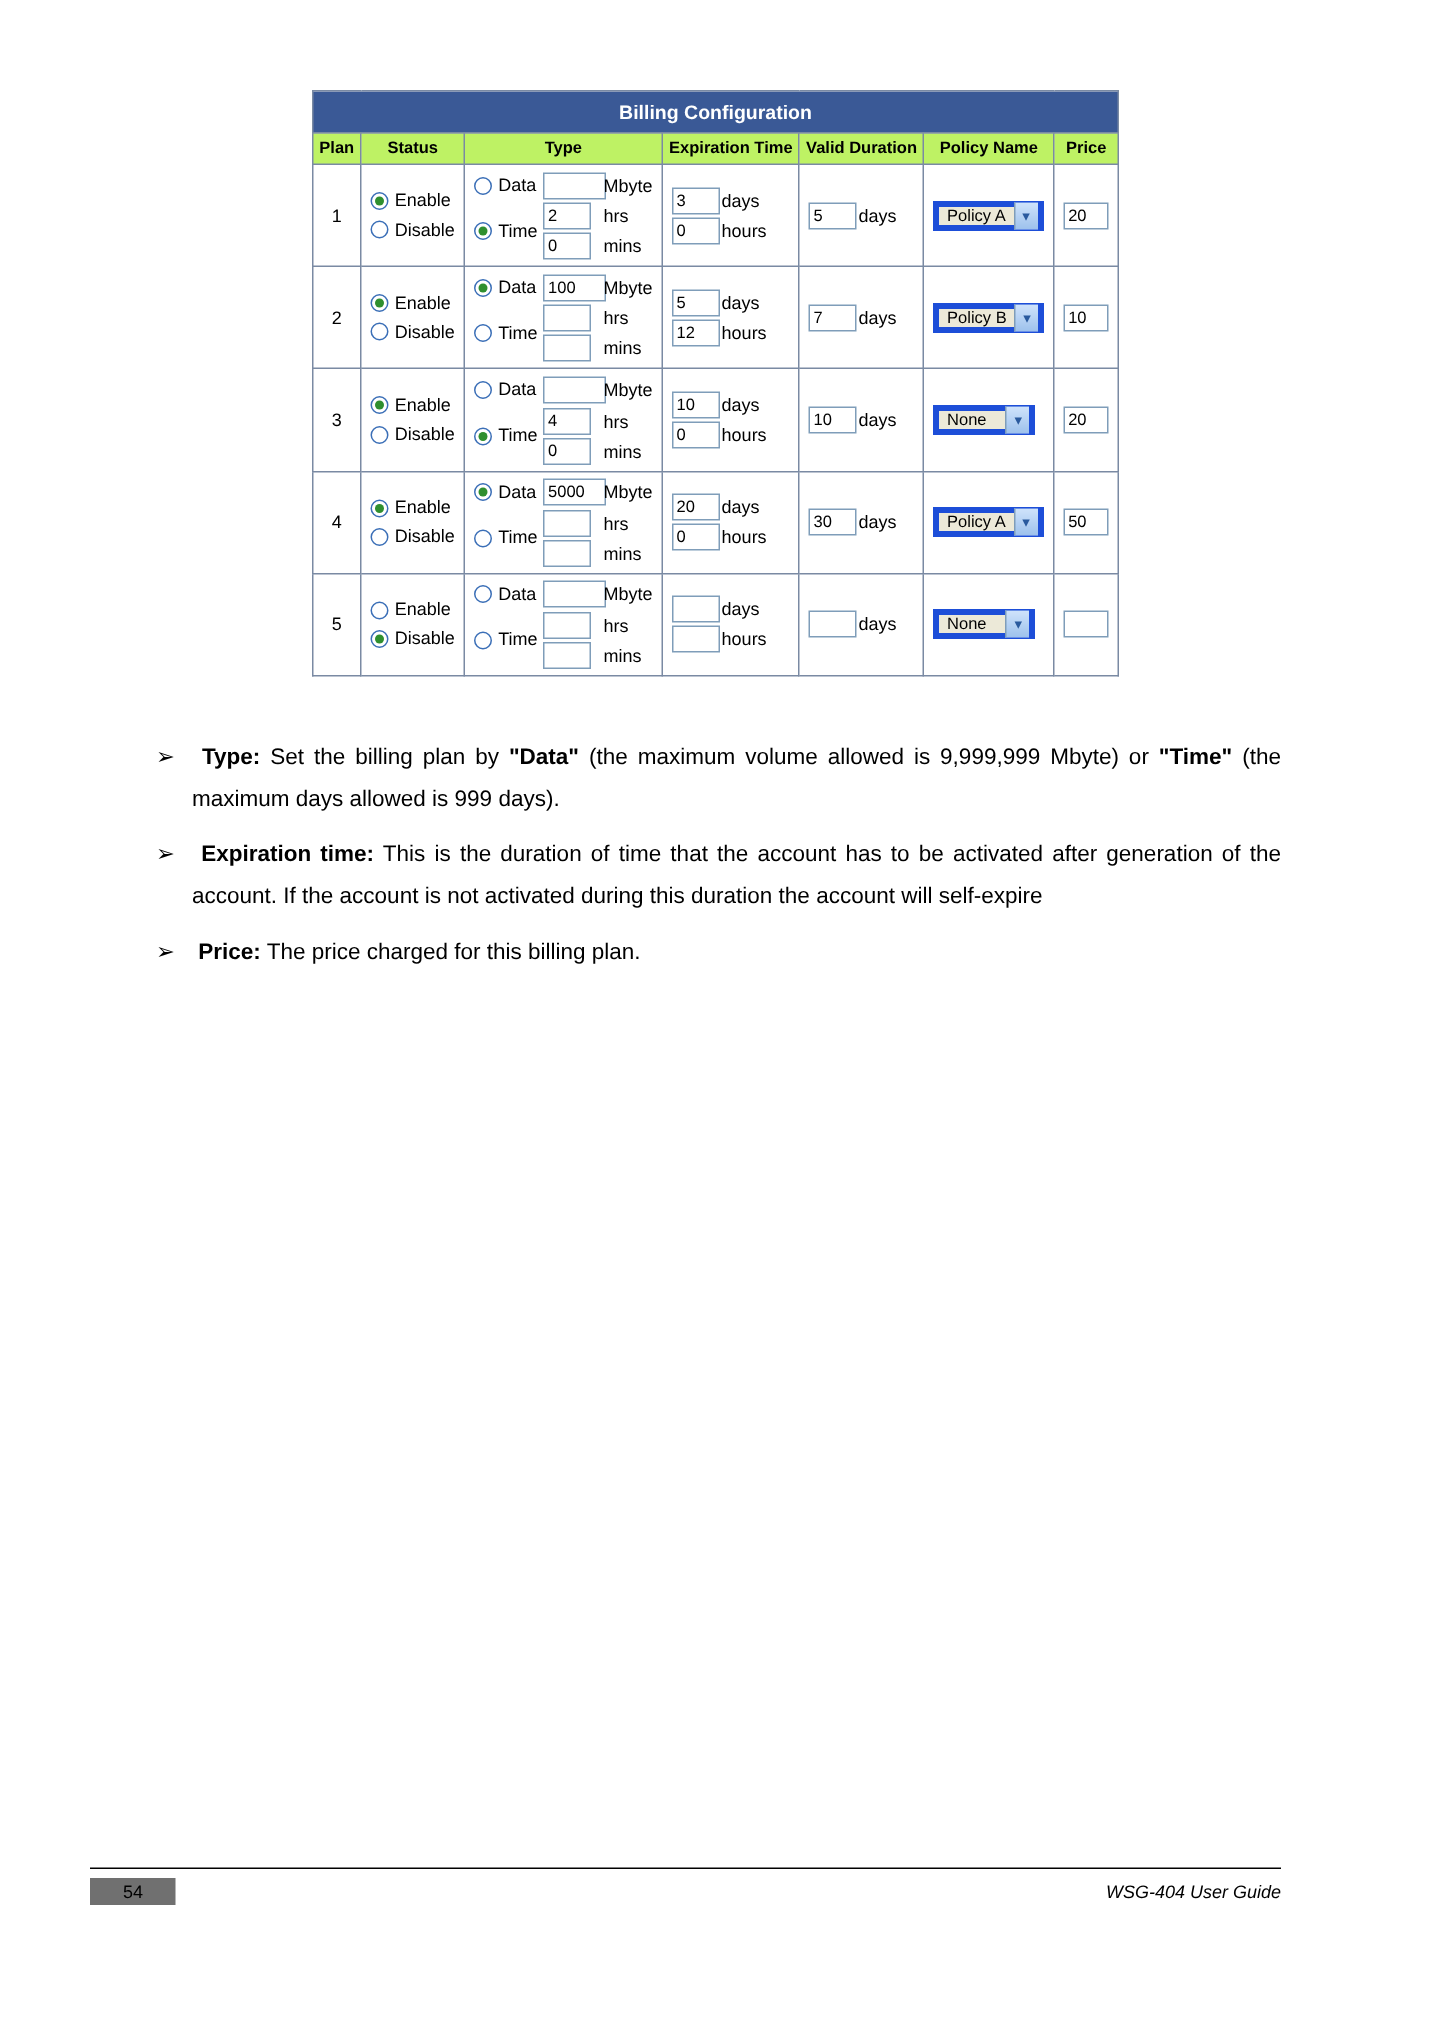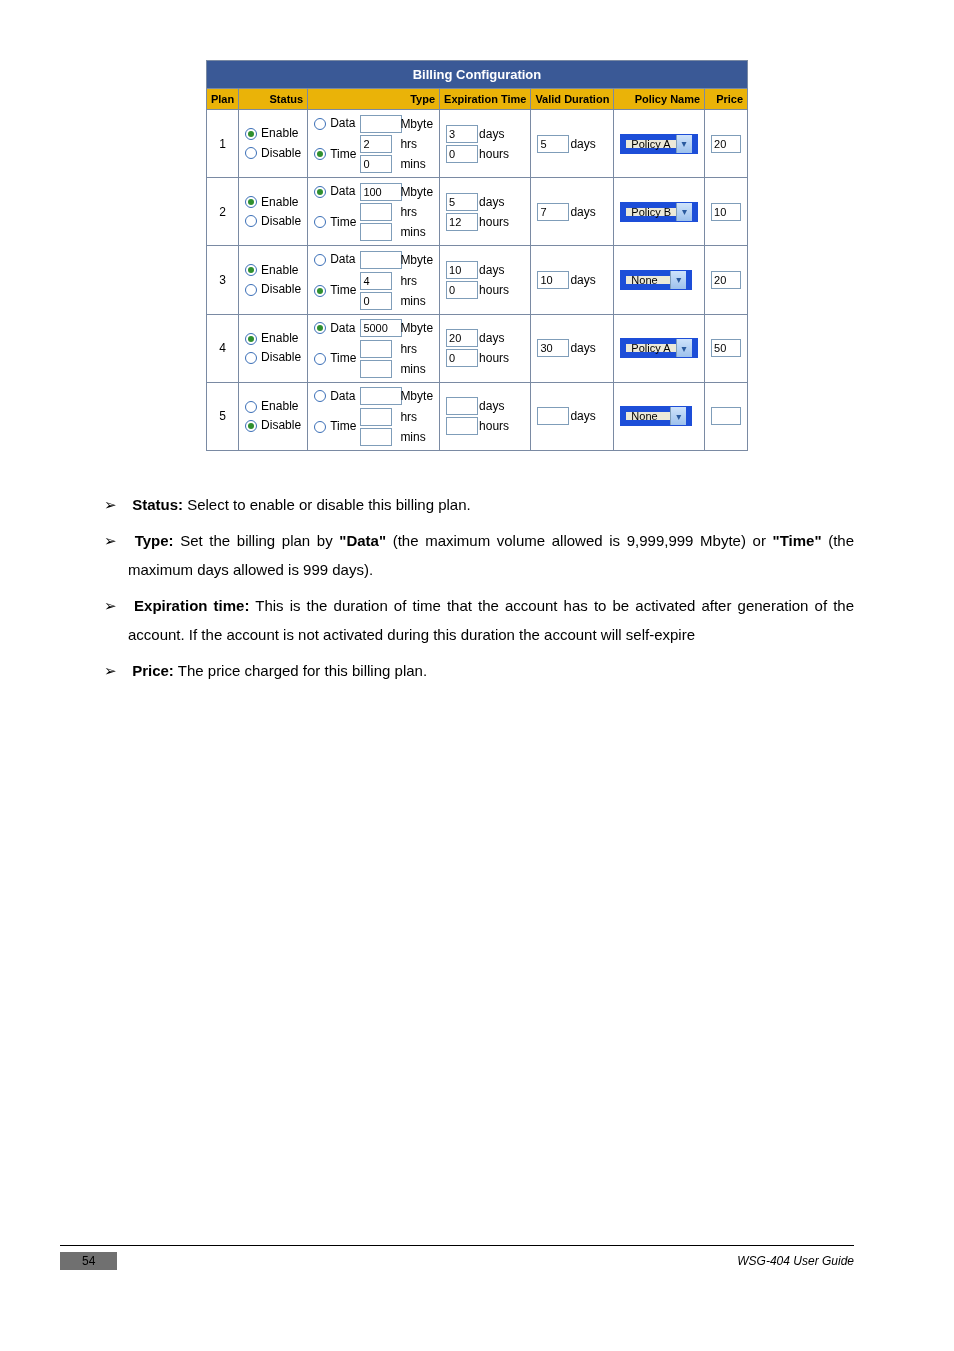--- a/index.html
+++ b/index.html
@@ -35,24 +35,24 @@
   }
   .title-row th {
     background: #3a5996;
     color: #fff;
     font-weight: bold;
     text-align: center;
     padding: 6px;
     font-size: 13px;
   }
   .hdr-row th {
-    background: #eab308;
+    background: #bef264;
     color: #000;
     font-weight: bold;
-    text-align: right;
+    text-align: center;
     font-size: 11px;
     padding: 4px 4px;
   }
   td.plan-cell { text-align: center; width: 28px; }
   .status-cell { white-space: nowrap; }
   .radio-wrap { display: flex; align-items: center; gap: 4px; line-height: 1.6; }
   .radio {
     width: 12px; height: 12px; border: 1px solid #3b6fb7; border-radius: 50%;
     display: inline-flex; align-items: center; justify-content: center;
     background: #fff;
@@ -77,21 +77,21 @@
   .hrs-lbl  { grid-column:3; grid-row:2; }
   .mins-lbl { grid-column:3; grid-row:3; }
   .tinput {
     width: 32px; height: 18px; font-size: 11px;
     border: 1px solid #7f9db9; padding: 1px 2px; background:#fff;
   }
   .tinput.w { width: 42px; }
   .exp-inner { display: grid; grid-template-columns: 30px auto; gap: 2px 3px; align-items:center; }
   .valid-inner { display: grid; grid-template-columns: 30px auto; gap: 2px 3px; align-items:center; }
   .dropdown {
-    display: inline-flex; align-items: center; border: 6px solid #1d4ed8;
+    display: inline-flex; align-items: center; border: 4px solid #1d4ed8;
     background: #ece9d8; height: 20px; font-size: 11px;
   }
   .dropdown .dd-text { padding: 0 5px; min-width: 44px; }
   .dropdown .dd-arrow {
     width: 16px; height: 18px;
     background: linear-gradient(#cfe3fb,#9dc1ec);
     border-left: 1px solid #7f9db9;
     display:flex; align-items:center; justify-content:center;
     color:#2a5a9e; font-size:10px;
   }
@@ -394,23 +394,20 @@
               <span class="dd-text">None</span>
               <span class="dd-arrow">▾</span>
             </span></td>
           <td class="price-cell"><input class="tinput" value="" style=""></td>
         </tr>
       </tbody>
   </table>
 
   <ul class="bullets">
     <li>
-      <span class="label">Status:</span><span> Select to enable or disable this billing plan.</span>
-    </li>
-    <li>
       <span class="label">Type:</span><span> Set the billing plan by </span><span class="label">"Data"</span><span> (the maximum volume allowed is 9,999,999 Mbyte) or </span><span class="label">"Time"</span><span> (the maximum days allowed is 999 days).</span>
     </li>
     <li>
       <span class="label">Expiration time:</span><span> This is the duration of time that the account has to be activated after generation of the account. If the account is not activated during this duration the account will self-expire</span>
     </li>
     <li>
       <span class="label">Price:</span><span> The price charged for this billing plan.</span>
     </li>
   </ul>
 

